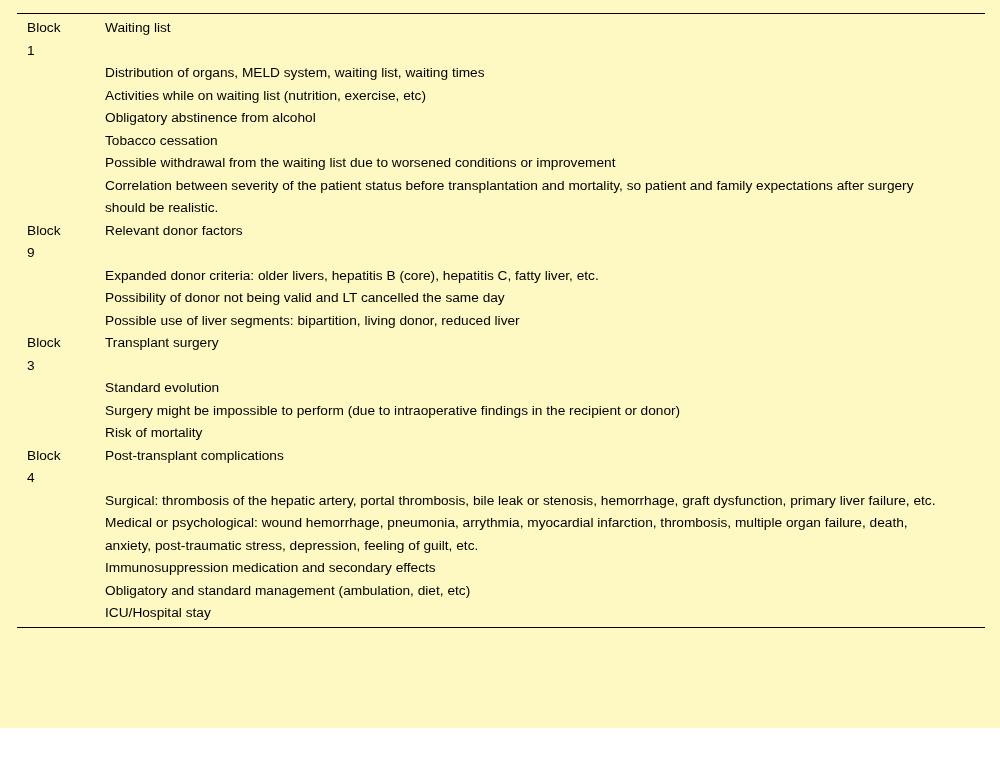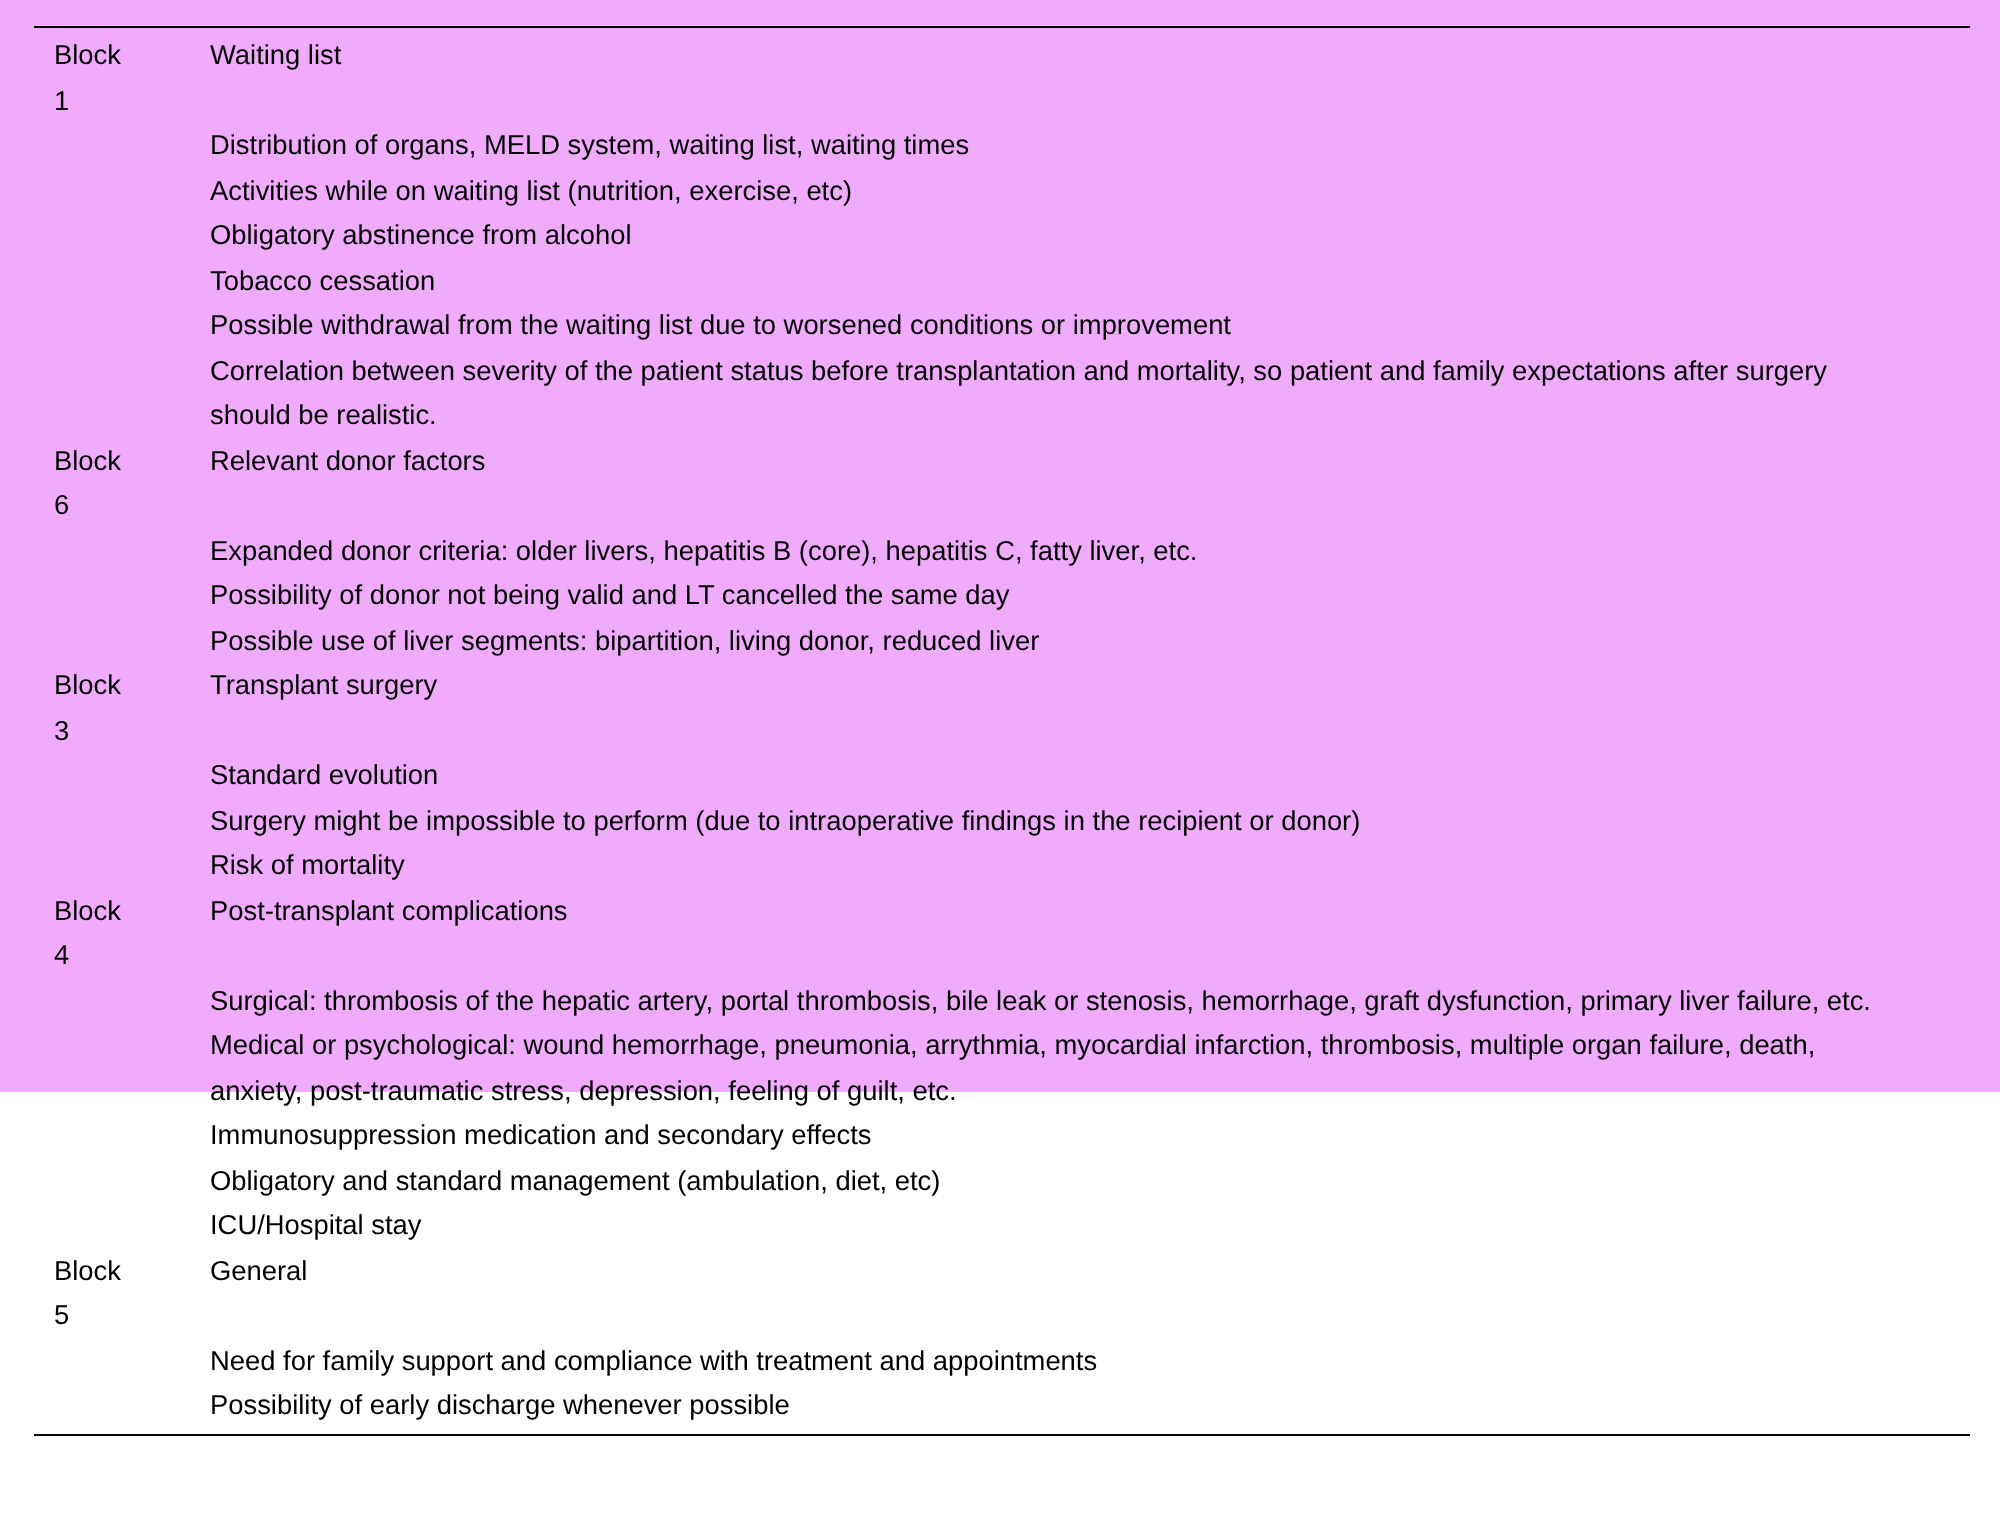--- a/index.html
+++ b/index.html
@@ -7,22 +7,22 @@
   body {
     width: 1000px;
     height: 757px;
     font-family: "Liberation Sans", sans-serif;
     color: #000000;
     overflow: hidden;
   }
   .page {
     position: relative;
     width: 1000px;
-    height: 546px;
-    background: #f0abfc;
+    height: 728px;
+    background: #fef9c3;
     padding-left: 36px;
   }
   .doc-table {
     position: absolute;
     left: 17px;
     top: 13px;
     width: 968px;
     border-top: 1.5px solid #000000;
     border-bottom: 1.5px solid #000000;
     padding: 3px 0 2px 0;
@@ -75,21 +75,21 @@
         <div class="topic-item">Activities while on waiting list (nutrition, exercise, etc)</div>
         <div class="topic-item">Obligatory abstinence from alcohol</div>
         <div class="topic-item">Tobacco cessation</div>
         <div class="topic-item">Possible withdrawal from the waiting list due to worsened conditions or improvement</div>
         <div class="topic-item">Correlation between severity of the patient status before transplantation and mortality, so patient and family expectations after surgery should be realistic.</div>
       </div>
     </section>
 
     <section class="block-row">
       <div class="col-label">
-        <span class="label-text">Block 6</span>
+        <span class="label-text">Block 9</span>
       </div>
       <div class="col-content">
         <div class="block-title">Relevant donor factors</div>
         <div class="line-spacer"></div>
         <div class="topic-item">Expanded donor criteria: older livers, hepatitis B (core), hepatitis C, fatty liver, etc.</div>
         <div class="topic-item">Possibility of donor not being valid and LT cancelled the same day</div>
         <div class="topic-item">Possible use of liver segments: bipartition, living donor, reduced liver</div>
       </div>
     </section>
 
@@ -114,26 +114,15 @@
         <div class="block-title">Post-transplant complications</div>
         <div class="line-spacer"></div>
         <div class="topic-item">Surgical: thrombosis of the hepatic artery, portal thrombosis, bile leak or stenosis, hemorrhage, graft dysfunction, primary liver failure, etc.</div>
         <div class="topic-item">Medical or psychological: wound hemorrhage, pneumonia, arrythmia, myocardial infarction, thrombosis, multiple organ failure, death, anxiety, post-traumatic stress, depression, feeling of guilt, etc.</div>
         <div class="topic-item">Immunosuppression medication and secondary effects</div>
         <div class="topic-item">Obligatory and standard management (ambulation, diet, etc)</div>
         <div class="topic-item">ICU/Hospital stay</div>
       </div>
     </section>
 
-    <section class="block-row">
-      <div class="col-label">
-        <span class="label-text">Block 5</span>
-      </div>
-      <div class="col-content">
-        <div class="block-title">General</div>
-        <div class="line-spacer"></div>
-        <div class="topic-item">Need for family support and compliance with treatment and appointments</div>
-        <div class="topic-item">Possibility of early discharge whenever possible</div>
-      </div>
-    </section>
 
   </div>
 </div>
 
 </body></html>

